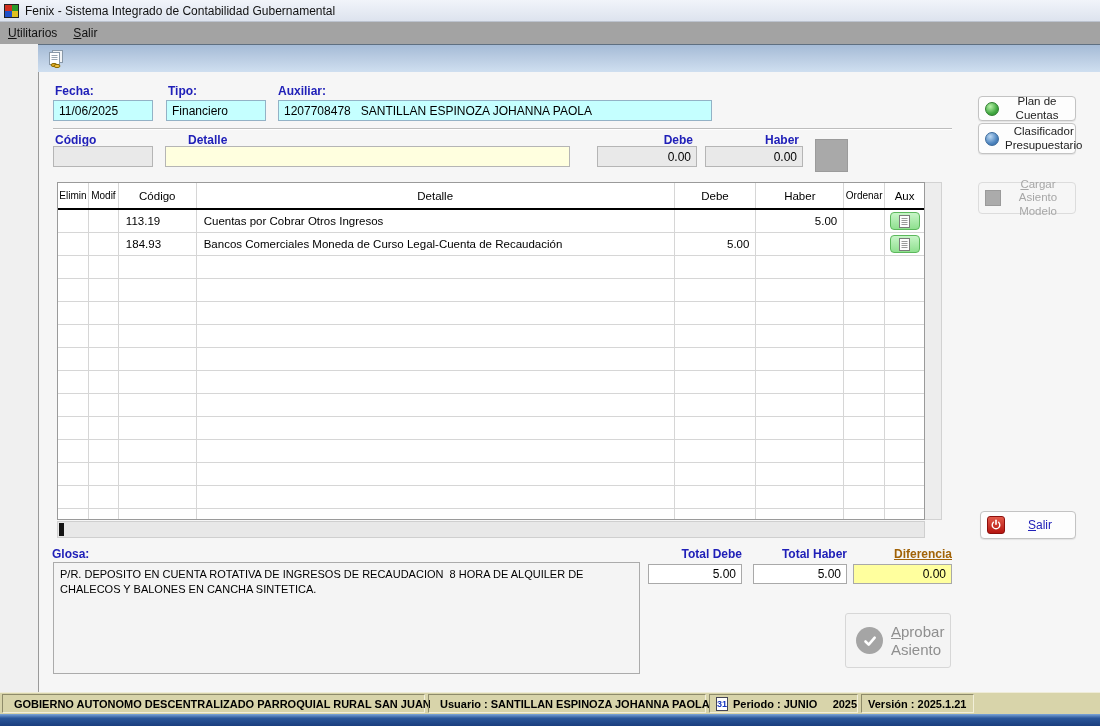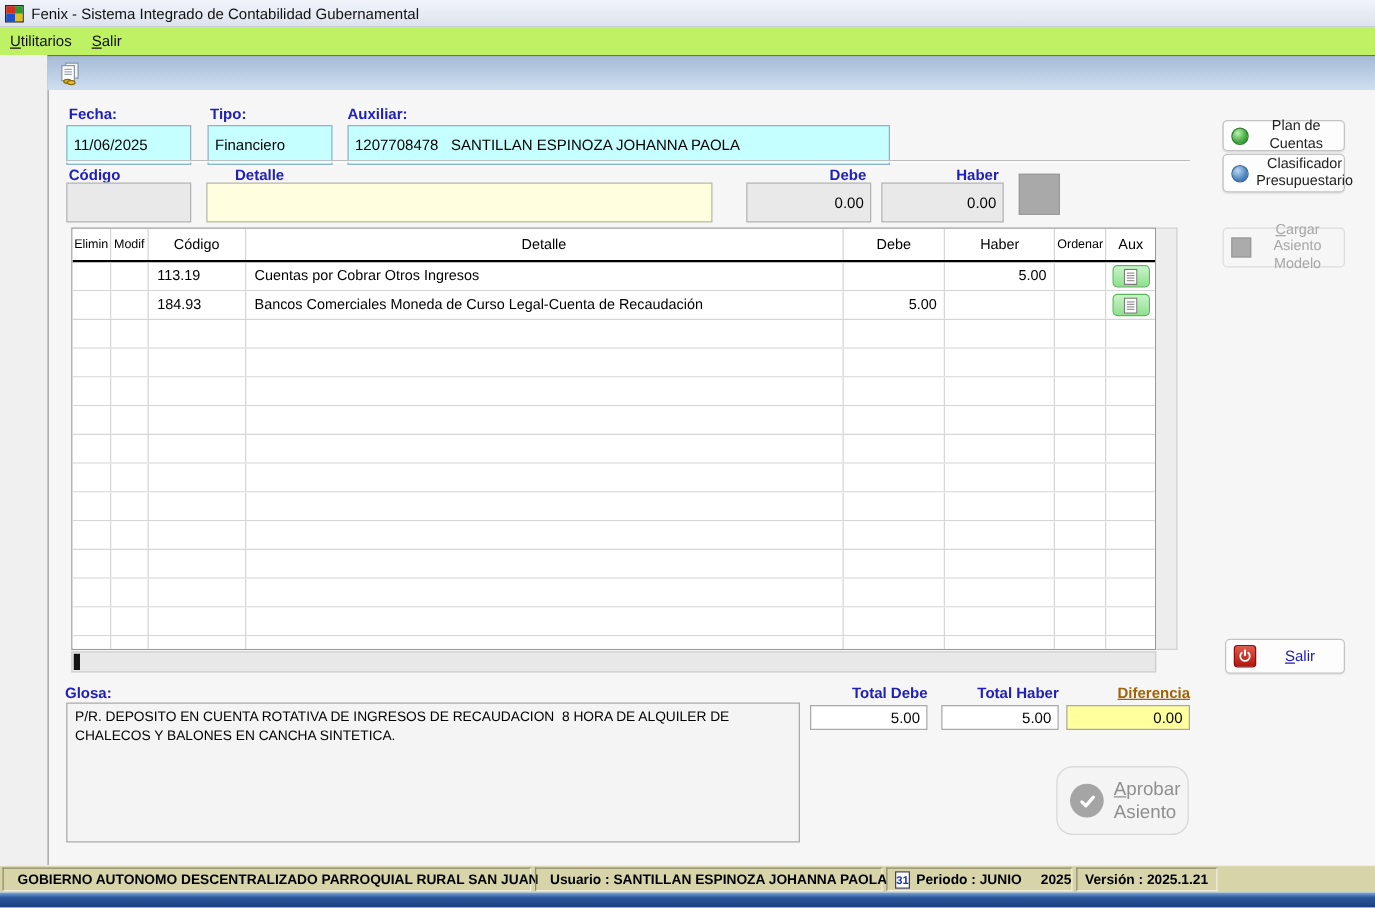--- a/index.html
+++ b/index.html
@@ -12,37 +12,37 @@
               background:linear-gradient(#f1f4fa,#dde3ee); border-bottom:1px solid #bcc3cf;
               display:flex; align-items:center; padding-left:4px; }
   .app-icon { width:15px; height:14px; display:grid; grid-template-columns:1fr 1fr; grid-template-rows:1fr 1fr;
               border:1px solid #222; margin-right:6px; }
   .app-icon i { display:block; }
   .app-icon i:nth-child(1){background:#d03020;} .app-icon i:nth-child(2){background:#2a9a2a;}
   .app-icon i:nth-child(3){background:#2050c8;} .app-icon i:nth-child(4){background:#e0c020;}
   .title-text { font-size:12px; color:#111; }
 
   
-  .menubar { position:absolute; left:0; top:22px; width:1100px; height:22px; background:#bef264;
+  .menubar { position:absolute; left:0; top:22px; width:1100px; height:22px; background:#a3a3a3;
              display:flex; align-items:center; font-size:12px; color:#111; }
   .menu-item { padding:3px 8px; cursor:default; }
   .mn { text-decoration:underline; }
 
   
   .panel { position:absolute; left:38px; top:44px; width:1062px; height:648px; background:#f6f6f6;
            border-left:1px solid #9a9a9a; }
   .toolbar { position:absolute; left:38px; top:44px; width:1062px; height:28px;
              background:linear-gradient(#a5bbd6 0%, #c3d4e8 70%, #cfdff0 100%);
              border-top:1px solid #5f6f80; }
   .toolbar-btn { position:absolute; left:8px; top:4px; width:20px; height:20px; display:flex;
                  align-items:center; justify-content:center; }
 
   .flabel { position:absolute; font-size:12px; font-weight:bold; color:#2020b8; }
   .flabel.red { color:#a16207;text-decoration:underline; }
-  .field { position:absolute; height:32px; font-size:12px; color:#000; display:flex; align-items:center;
+  .field { position:absolute; height:21px; font-size:12px; color:#000; display:flex; align-items:center;
            padding:0 5px; white-space:pre; overflow:hidden; }
   .f-cyan { background:#c5ffff; border:1px solid #93b2c6; }
   .f-gray { background:#e9e9e9; border:1px solid #b5b5b5; }
   .f-yellow { background:#ffffdf; border:1px solid #b5b5b5; }
   .f-white { background:#ffffff; border:1px solid #a9a9a9; }
   .f-diff  { background:#ffff9e; border:1px solid #a9a9a9; }
   .num { justify-content:flex-end; }
 
   .sep { position:absolute; left:53px; top:128px; width:899px; height:2px;
          border-top:1px solid #bdbdbd; border-bottom:1px solid #ffffff; }
@@ -56,21 +56,21 @@
   .side-btn .lines { flex:1; text-align:center; line-height:1.15; }
   .side-btn.disabled { color:#a6a6a6; background:#f6f6f6; border-color:#dcdcdc; box-shadow:none; }
   .sphere { width:14px; height:14px; border-radius:50%; flex:0 0 auto; }
   .sphere.green { background:radial-gradient(circle at 35% 30%, #b8f2a8, #43a943 60%, #2d8a2d); border:1px solid #2e7d2e; }
   .sphere.blue  { background:radial-gradient(circle at 35% 30%, #bcd8f2, #4f86c0 60%, #33649c); border:1px solid #3a6a9c; }
   .gray-sq-ico { width:16px; height:16px; background:#ababab; border:1px solid #9a9a9a; flex:0 0 auto; }
   .power-ico { width:18px; height:18px; border-radius:3px; background:linear-gradient(#e25a4a,#b51510);
                border:1px solid #8c0f0c; display:flex; align-items:center; justify-content:center; flex:0 0 auto; }
   .salir-text { flex:1; text-align:center; color:#2020b8; font-size:12px; }
   .approve-btn { position:absolute; left:845px; top:613px; width:106px; height:55px; background:#f4f4f4;
-                 border:1px solid #d7d7d7; border-radius:13px; display:flex; align-items:center; gap:8px;
+                 border:1px solid #d7d7d7; border-radius:3px; display:flex; align-items:center; gap:8px;
                  padding-left:10px; color:#8f8f8f; font-size:15px; line-height:1.2; }
   .check-circle { width:27px; height:27px; border-radius:50%; background:#a5a5a5; display:flex;
                   align-items:center; justify-content:center; flex:0 0 auto; }
 
   
   .grid { position:absolute; left:57px; top:182px; width:868px; height:338px; background:#fff;
           border:1px solid #9a9a9a; overflow:hidden; }
   .trow { display:flex; height:23px; border-bottom:1px solid #d6d6d6; background:#fff; }
   .trow.head { height:27px; border-bottom:2px solid #000; font-size:11.5px; }
   .tcell { border-right:1px solid #d6d6d6; height:100%; font-size:11.5px; color:#000;

